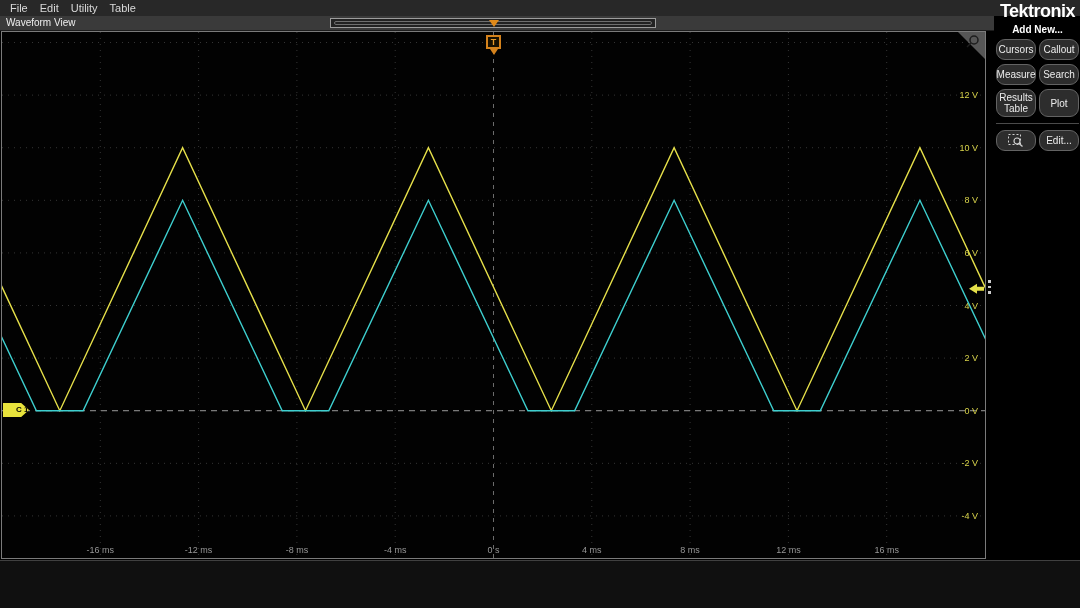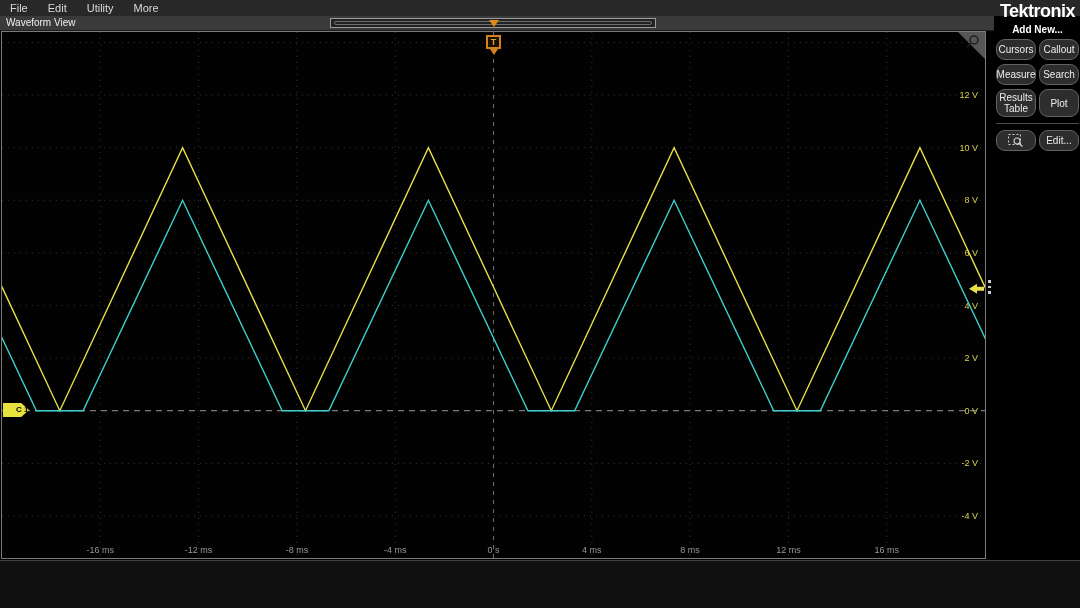--- a/index.html
+++ b/index.html
@@ -1,20 +1,20 @@
 <!DOCTYPE html>
 <html><head>
 <meta charset="utf-8">
 <style>
   * { margin:0; padding:0; box-sizing:border-box; }
   html,body { width:1080px; height:608px; background:#000; font-family:"Liberation Sans", sans-serif; overflow:hidden; position:relative; }
 
   
   #menubar { position:absolute; left:0; top:0; width:1080px; height:16px; background:#282828; display:flex; align-items:center; }
-  #menubar .mitem { color:#d9d9d9; font-size:11px; margin-left:20px; cursor:default; }
+  #menubar .mitem { color:#d9d9d9; font-size:11px; margin-left:12px; cursor:default; }
   #menubar .mitem:first-child { margin-left:10px; }
 
   
   #wvtitle { position:absolute; left:0; top:16px; width:994px; height:15px; background:#3a3a3a; border-bottom:1px solid #1c1c1c; }
   #wvtitle .ttl { position:absolute; left:6px; top:1px; color:#efefef; font-size:10px; }
   #pan-track { position:absolute; left:330px; top:2px; width:326px; height:10px; border:1px solid #9c9c9c; background:#222; }
   #pan-inner { position:absolute; left:3px; top:2px; right:3px; bottom:2px; border:1px solid #6f6f6f; border-radius:3px; }
   #pan-marker { position:absolute; left:158px; top:1px; width:0; height:0; border-left:5px solid transparent; border-right:5px solid transparent; border-top:7px solid #e08a1a; }
 
   
@@ -48,21 +48,21 @@
   
   #bottombar { position:absolute; left:0; top:560px; width:1080px; height:48px; background:#101010; border-top:1px solid #404040; }
 </style>
 </head>
 <body>
 
 <div id="menubar">
   <span class="mitem">File</span>
   <span class="mitem">Edit</span>
   <span class="mitem">Utility</span>
-  <span class="mitem">More</span>
+  <span class="mitem">Table</span>
 </div>
 
 <div id="wvtitle">
   <span class="ttl">Waveform View</span>
   <div id="pan-track">
     <div id="pan-inner"></div>
     <div id="pan-marker"></div>
   </div>
 </div>
 

